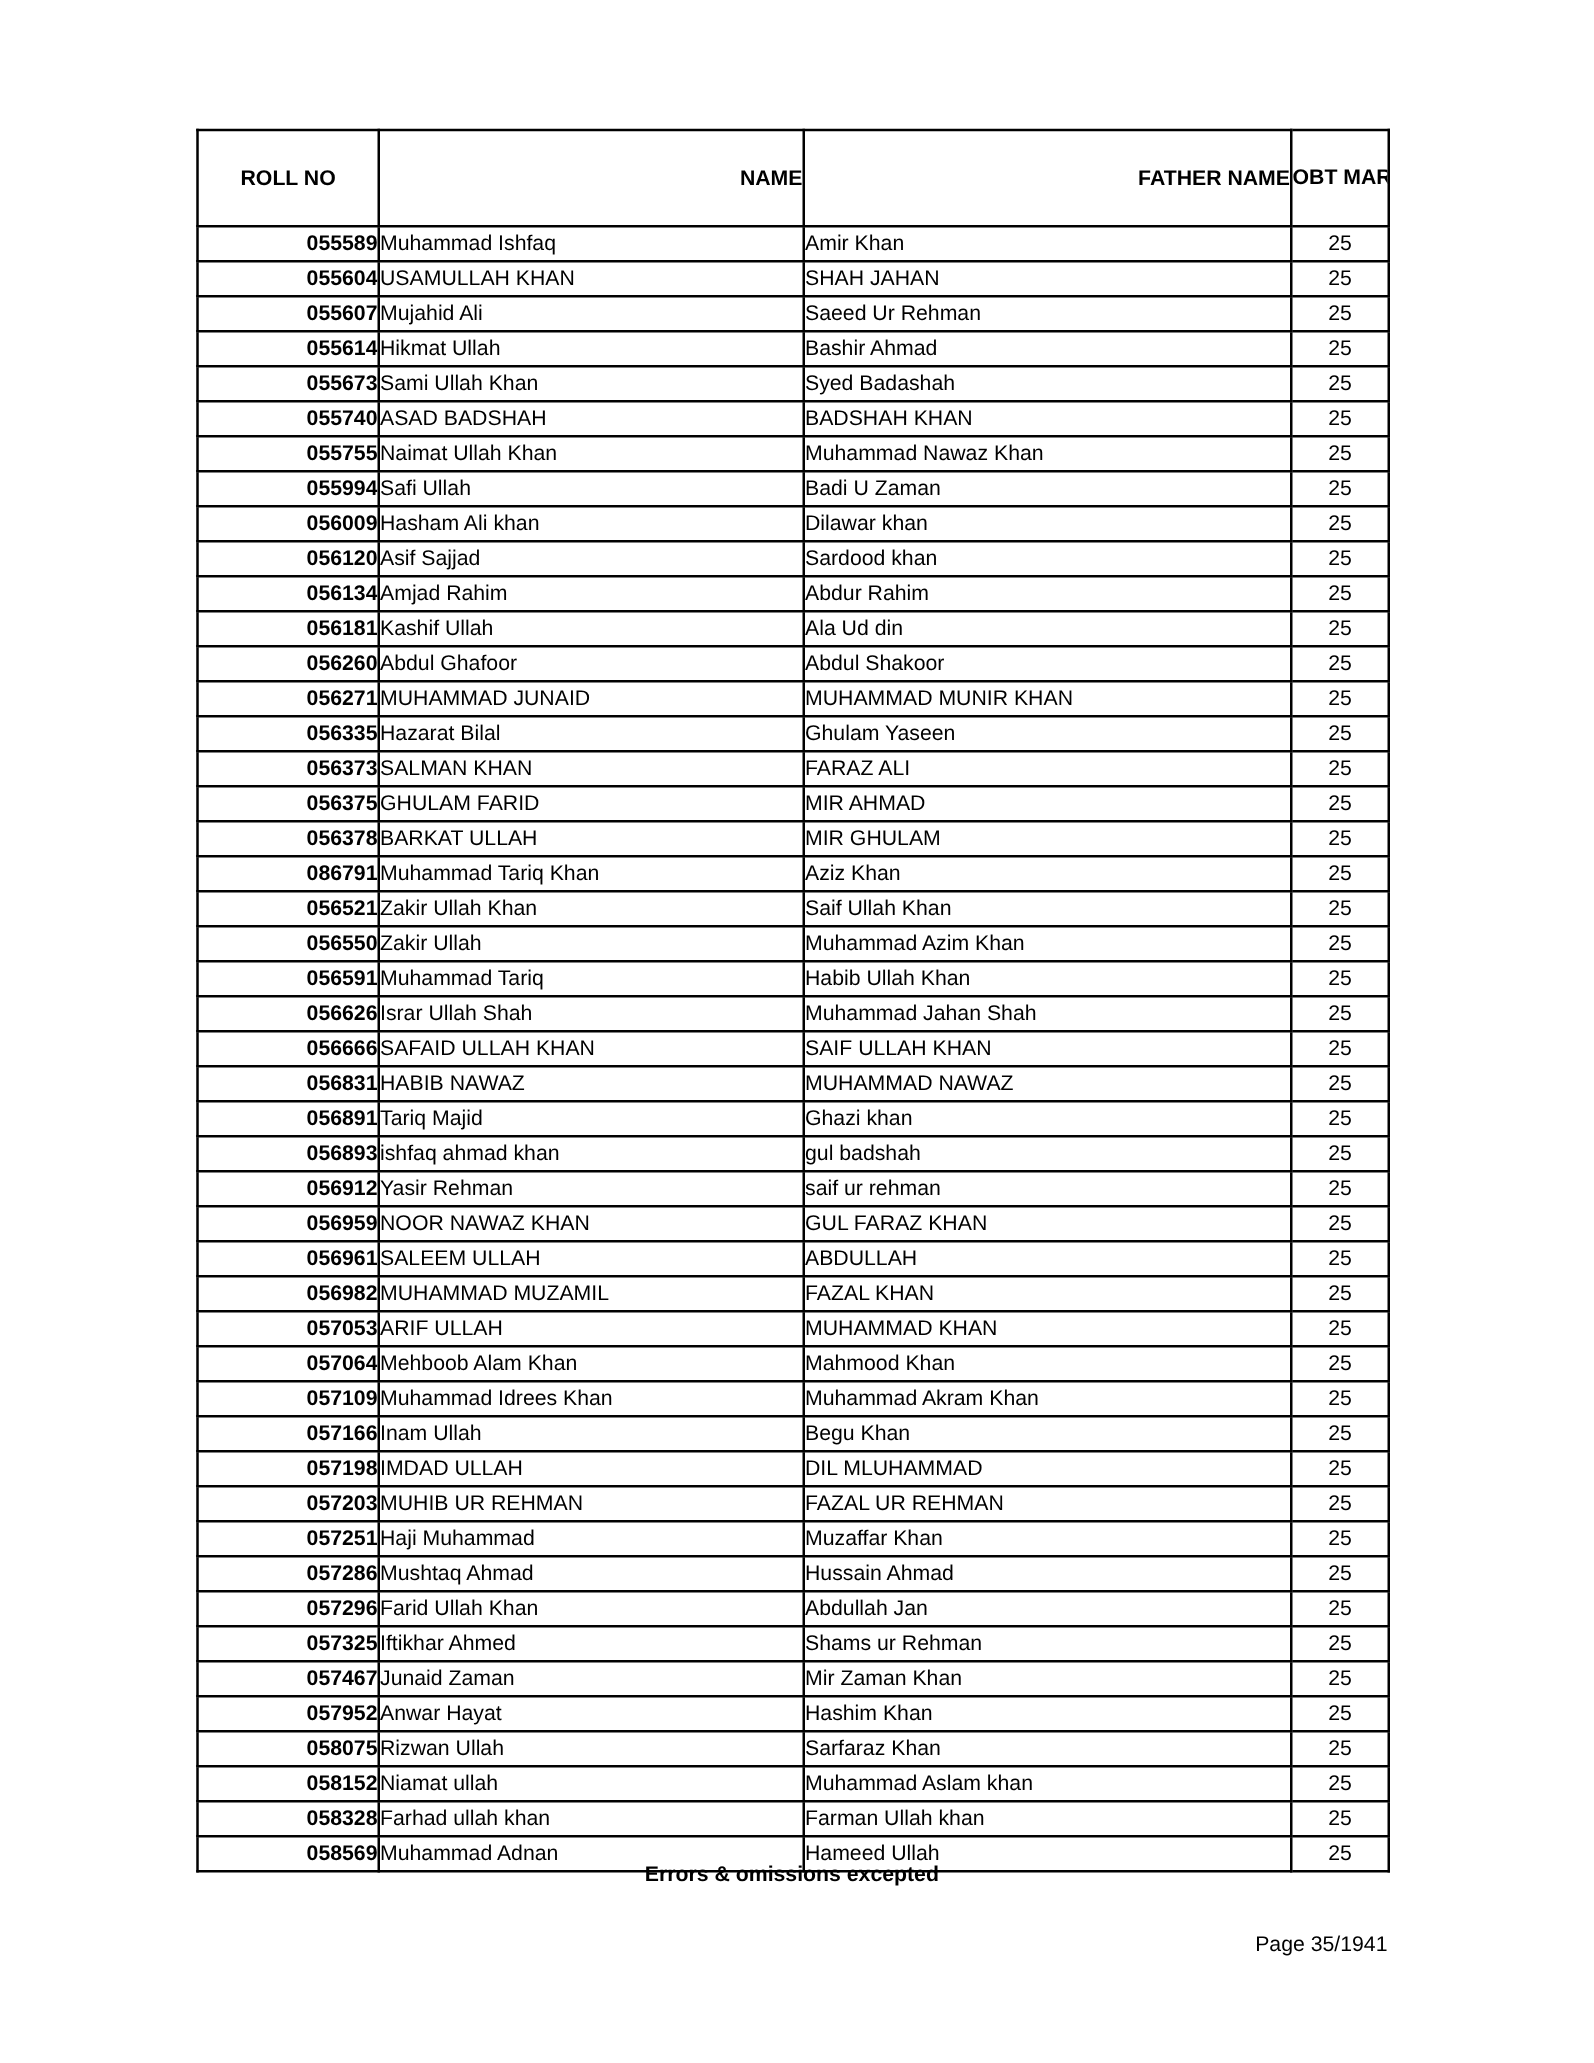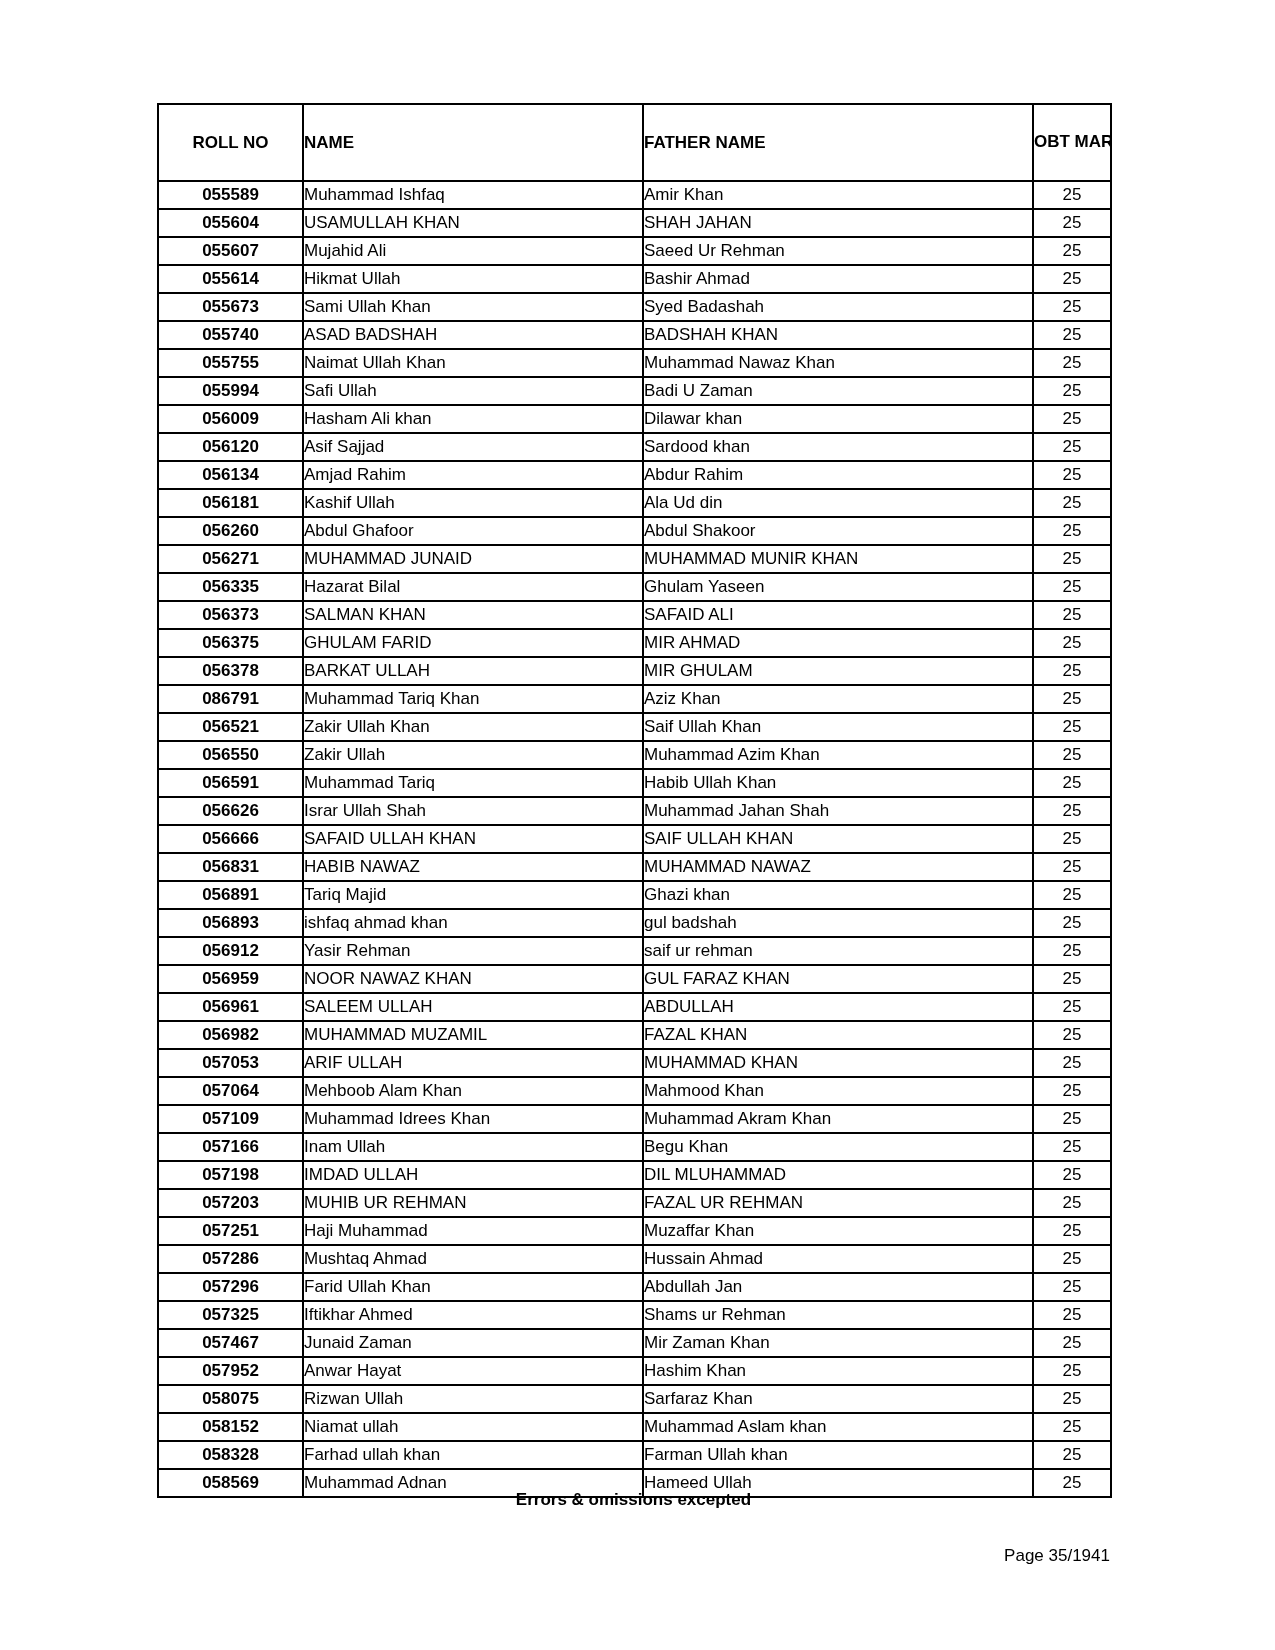--- a/index.html
+++ b/index.html
@@ -29,25 +29,25 @@
     white-space:nowrap;
     vertical-align:middle;
   }
   col.c-roll   { width:145px; }
   col.c-name   { width:340px; }
   col.c-father { width:390px; }
   col.c-marks  { width:78px;  }
 
   thead th { height:75px; font-weight:bold; }
   th.col-roll { text-align:center; }
-  th.col-name, th.col-father { text-align:left; padding-left:7px; }
+  th.col-name, th.col-father { text-align:right; padding-left:7px; }
   th.col-marks { text-align:center; white-space:normal; line-height:1.35; padding:0 4px; }
 
   tbody td { height:26px; line-height:26px; }
-  td.col-roll  { text-align:center; font-weight:bold; }
+  td.col-roll  { text-align:right; font-weight:bold; }
   td.col-name, td.col-father { text-align:left; padding-left:7px; }
   td.col-marks { text-align:center;margin-top:19px; }
 
   .footer-note {
     position:absolute;
     top:1490px;
     left:157px;
     width:953px;
     text-align:center;
     font-size:17px;
@@ -167,21 +167,21 @@
         </tr>
         <tr>
           <td class="col-roll">056335</td>
           <td class="col-name">Hazarat Bilal</td>
           <td class="col-father">Ghulam Yaseen</td>
           <td class="col-marks">25</td>
         </tr>
         <tr>
           <td class="col-roll">056373</td>
           <td class="col-name">SALMAN KHAN</td>
-          <td class="col-father">SAFAID ALI</td>
+          <td class="col-father">FARAZ ALI</td>
           <td class="col-marks">25</td>
         </tr>
         <tr>
           <td class="col-roll">056375</td>
           <td class="col-name">GHULAM FARID</td>
           <td class="col-father">MIR AHMAD</td>
           <td class="col-marks">25</td>
         </tr>
         <tr>
           <td class="col-roll">056378</td>

